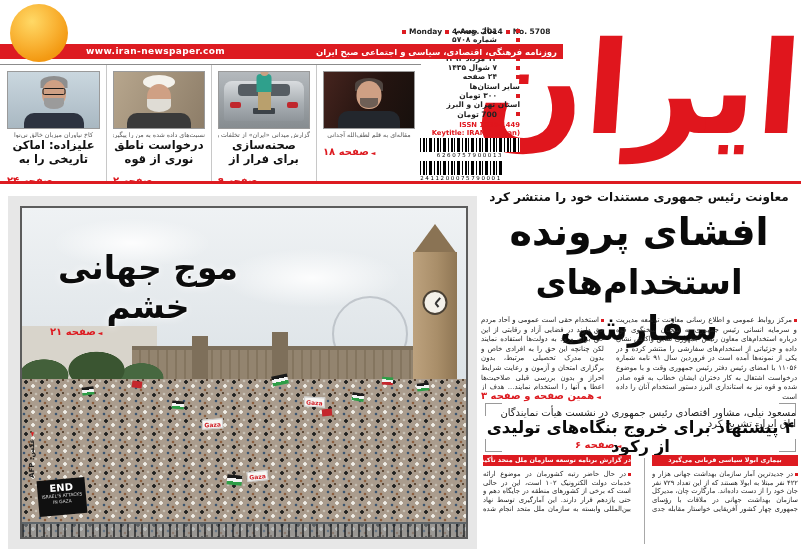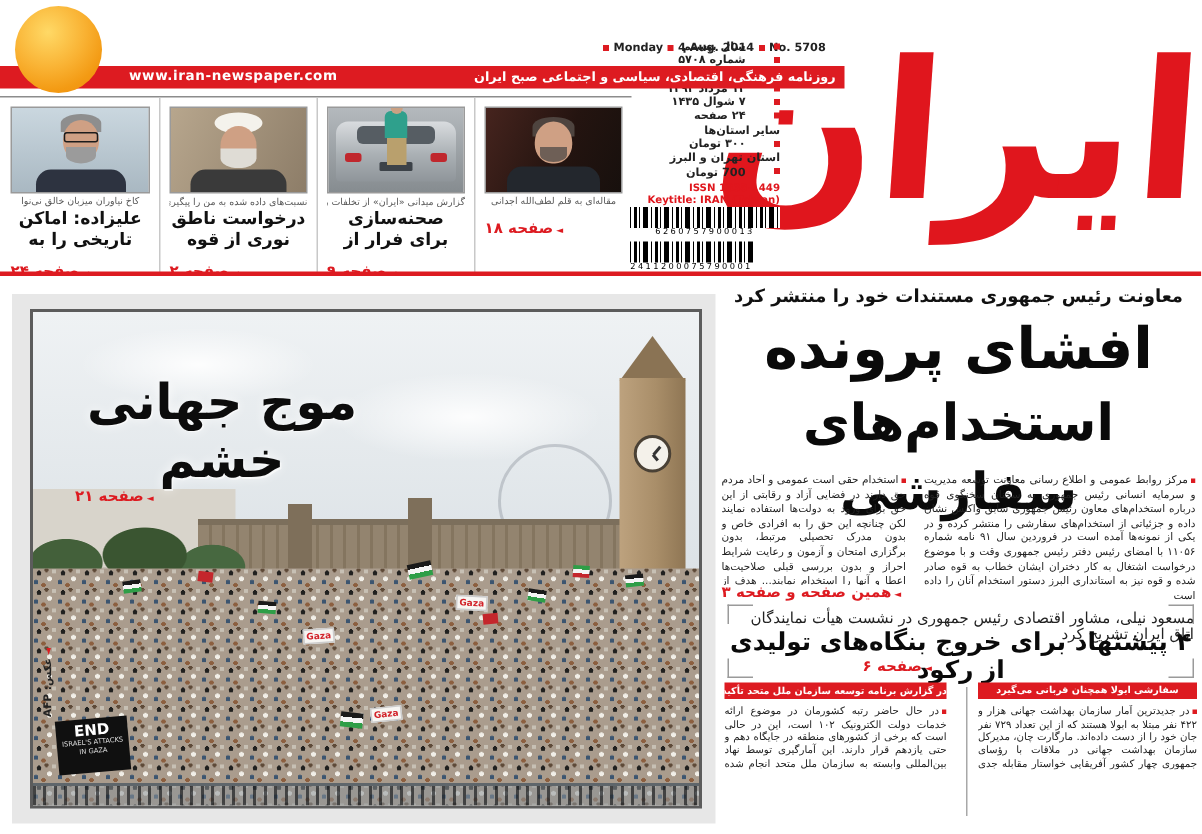--- a/index.html
+++ b/index.html
@@ -346,21 +346,21 @@
     <span class="ck ck-tl"></span>
     <span class="ck ck-tr"></span>
     <span class="ck ck-bl"></span>
     <span class="ck ck-br"></span>
     <div class="box-kicker">مسعود نیلی، مشاور اقتصادی رئیس جمهوری در نشست هیأت نمایندگان اتاق ایران تشریح کرد</div>
     <div class="box-hl">۴ پیشنهاد برای خروج بنگاه‌های تولیدی از رکود</div>
     <div class="box-page"><span class="pgi">◄</span><span class="pg">صفحه ۶</span></div>
   </div>
 
   <div class="abs bs bs-r">
-    <div class="bs-kicker">سفارشی ابولا همچنان قربانی می‌گیرد</div>
+    <div class="bs-kicker">بیماری ابولا سیاسی قربانی می‌گیرد</div>
     <div class="bs-body"><span class="psq"></span><span>در جدیدترین آمار سازمان بهداشت جهانی هزار و ۴۲۲ نفر مبتلا به ابولا هستند که از این تعداد ۷۲۹ نفر جان خود را از دست داده‌اند. مارگارت چان، مدیرکل سازمان بهداشت جهانی در ملاقات با رؤسای جمهوری چهار کشور آفریقایی خواستار مقابله جدی با این معضل جهانی شده است</span></div>
 
   </div>
 
   <div class="abs vdiv"></div>
 
   <div class="abs bs bs-l">
     <div class="bs-kicker">در گزارش برنامه توسعه سازمان ملل متحد تأکید شد</div>
     <div class="bs-body"><span class="psq"></span><span>در حال حاضر رتبه کشورمان در موضوع ارائه خدمات دولت الکترونیک ۱۰۲ است، این در حالی است که برخی از کشورهای منطقه در جایگاه دهم و حتی یازدهم قرار دارند. این آمارگیری توسط نهاد بین‌المللی وابسته به سازمان ملل متحد انجام شده است</span></div>
 

